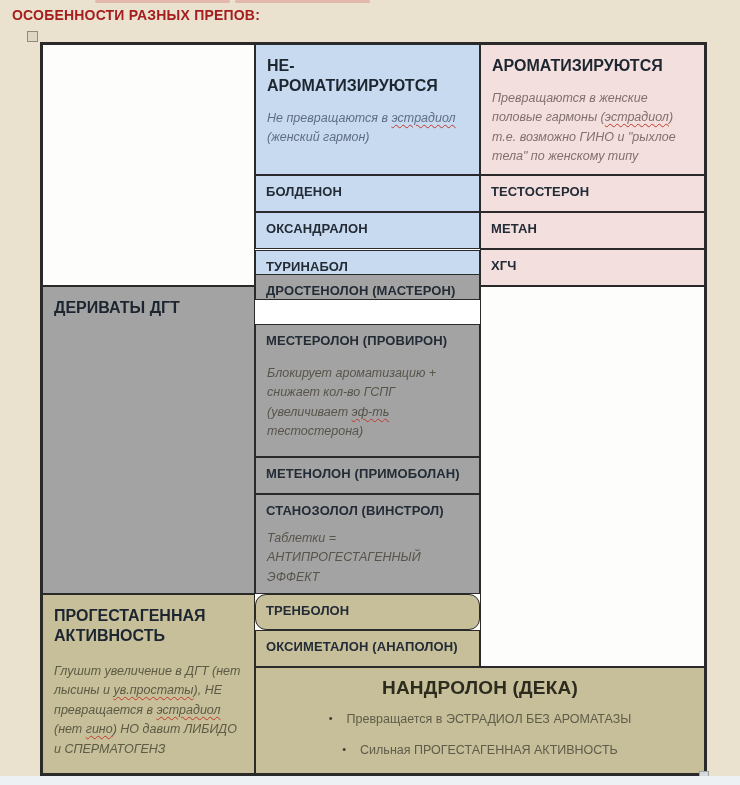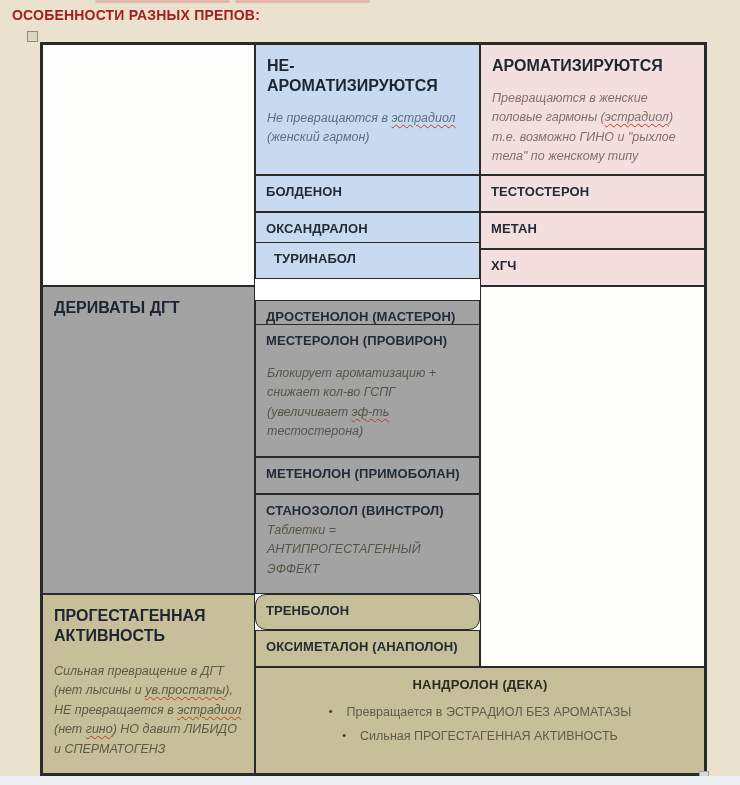--- a/index.html
+++ b/index.html
@@ -54,25 +54,25 @@
   .desc-blue{color:#5f6e84;}
   .desc-pink{color:#80706e;}
   .desc-cream{color:#57544a;}
   .desc-olive{color:#5d5a45;}
   .wavy{
     text-decoration-line:underline;text-decoration-style:wavy;
     text-decoration-color:#c0392b;text-decoration-thickness:1px;
     text-underline-offset:2px;
     margin-top:16px;
   }
-  .tight{margin-top:3px;}
+  .tight{margin-top:11px;}
   .mid{margin-top:16px;}
   
   .nan-title{
-    text-align:center;font-size:13px;font-weight:bold;color:#2c2b1d;
+    text-align:center;font-size:19px;font-weight:bold;color:#2c2b1d;
     padding-top:9px;letter-spacing:.2px;
   }
   .bullet-line{
     text-align:center;font-size:12.5px;color:#5f5c49;margin-top:13px;
   }
   .bullet-dot{display:inline-block;margin-right:14px;color:#3a382c;font-size:11px;vertical-align:1px;}
   .bottom-strip{
     position:absolute;left:0;top:776px;width:740px;height:9px;background:#eef1f3;
   }
   .resize-mark{
@@ -105,71 +105,71 @@
       <div class="hdr">АРОМАТИЗИРУЮТСЯ</div>
       <div class="desc desc-pink"><span>Превращаются  в женские половые гармоны (</span><span class="wavy">эстрадиол</span><span>) т.е. возможно ГИНО и "рыхлое тела" по женскому типу</span></div>
     </div>
 
     <div class="cell c2 f-blue" style="top:131px;height:37px;">
       <div class="rowlbl">БОЛДЕНОН</div>
     </div>
     <div class="cell c2 f-blue" style="top:168px;height:37px;">
       <div class="rowlbl">ОКСАНДРАЛОН</div>
     </div>
-    <div class="cell c2 f-blue" style="top:198px;height:37px;padding-left:8px;">
+    <div class="cell c2 f-blue" style="top:206px;height:37px;">
       <div class="rowlbl">ТУРИНАБОЛ</div>
     </div>
 
     <div class="cell c3 f-pink" style="top:131px;height:37px;">
       <div class="rowlbl">ТЕСТОСТЕРОН</div>
     </div>
     <div class="cell c3 f-pink" style="top:205px;height:37px;">
       <div class="rowlbl">ХГЧ</div>
     </div>
     <div class="cell c3 f-pink" style="top:168px;height:37px;">
       <div class="rowlbl">МЕТАН</div>
     </div>
 
     <div class="cell c1 f-cream" style="top:242px;height:308px;">
       <div class="hdr">ДЕРИВАТЫ ДГТ</div>
     </div>
 
-    <div class="cell c2 f-cream" style="top:256px;height:42px;">
+    <div class="cell c2 f-cream" style="top:230px;height:26px;">
       <div class="rowlbl">ДРОСТЕНОЛОН (МАСТЕРОН)</div>
     </div>
     <div class="cell c2 f-cream" style="top:280px;height:133px;">
       <div class="rowlbl">МЕСТЕРОЛОН (ПРОВИРОН)</div>
       <div class="desc desc-cream mid"><span>Блокирует ароматизацию + снижает кол-во ГСПГ (увеличивает </span><span class="wavy">эф-ть</span><span> тестостерона)</span></div>
     </div>
     <div class="cell c2 f-cream" style="top:413px;height:37px;">
       <div class="rowlbl">МЕТЕНОЛОН (ПРИМОБОЛАН)</div>
     </div>
     <div class="cell c2 f-cream" style="top:450px;height:100px;">
       <div class="rowlbl">СТАНОЗОЛОЛ (ВИНСТРОЛ)</div>
       <div class="desc desc-cream tight">Таблетки = АНТИПРОГЕСТАГЕННЫЙ ЭФФЕКТ</div>
     </div>
 
     <div class="cell c3 f-white" style="top:242px;height:381px;"></div>
 
     <div class="cell c1 f-olive" style="top:550px;height:180px;">
       <div class="hdr">ПРОГЕСТАГЕННАЯ АКТИВНОСТЬ</div>
-      <div class="desc desc-olive mid"><span>Сильная превращение  в ДГТ (нет лысины и </span><span class="wavy">ув.простаты</span><span>), НЕ превращается  в </span><span class="wavy">эстрадиол</span><span> (нет </span><span class="wavy">гино</span><span>) НО давит ЛИБИДО и СПЕРМАТОГЕНЗ</span></div>
+      <div class="desc desc-olive mid"><span>Глушит увеличение  в ДГТ (нет лысины и </span><span class="wavy">ув.простаты</span><span>), НЕ превращается  в </span><span class="wavy">эстрадиол</span><span> (нет </span><span class="wavy">гино</span><span>) НО давит ЛИБИДО и СПЕРМАТОГЕНЗ</span></div>
     </div>
 
     <div class="cell c2 f-olive" style="top:550px;height:36px;border-radius:11px;">
       <div class="rowlbl">ТРЕНБОЛОН</div>
     </div>
     <div class="cell c2 f-olive" style="top:586px;height:37px;">
       <div class="rowlbl">ОКСИМЕТАЛОН (АНАПОЛОН)</div>
     </div>
 
     <div class="cell cspan f-olive" style="top:623px;height:107px;">
       <div class="nan-title">НАНДРОЛОН (ДЕКА)</div>
       <div class="bullet-line"><span class="bullet-dot">•</span><span>Превращается в ЭСТРАДИОЛ  БЕЗ АРОМАТАЗЫ</span></div>
-      <div class="bullet-line" style="margin-top:10px;"><span class="bullet-dot">•</span><span>Сильная ПРОГЕСТАГЕННАЯ  АКТИВНОСТЬ</span></div>
+      <div class="bullet-line" style="margin-top:17px;"><span class="bullet-dot">•</span><span>Сильная ПРОГЕСТАГЕННАЯ  АКТИВНОСТЬ</span></div>
     </div>
 
   </div>
 
   <div class="resize-mark"></div>
   <div class="bottom-strip"></div>
 
 </div>
 
 </body></html>

